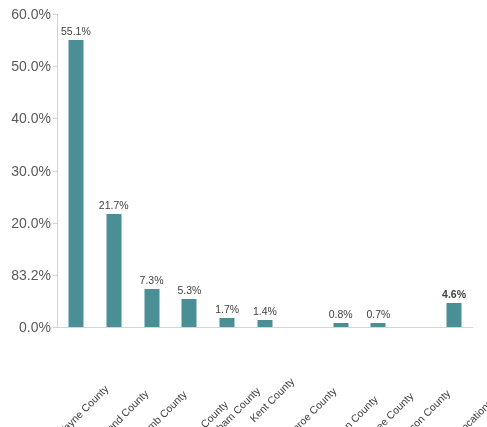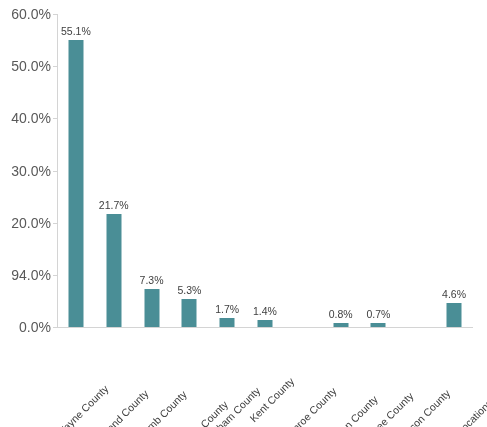--- a/index.html
+++ b/index.html
@@ -107,21 +107,21 @@
 <div id="chart-root">
   <div id="plot-area">
 
     <div class="axis-line-y"></div>
     <div class="axis-line-x"></div>
 
     <div id="y-ticks">
         <div class="tick-mark" style="top: 313px;"></div>
         <div class="y-tick-label" style="top: 313px; left: 0px; right: auto; transform: translate(-100%, -50%); margin-right: 16px; padding-right: 6px;">0.0%</div>
         <div class="tick-mark" style="top: 260.833px;"></div>
-        <div class="y-tick-label" style="top: 260.833px; left: 0px; right: auto; transform: translate(-100%, -50%); margin-right: 0px; padding-right: 6px;">94.0%</div>
+        <div class="y-tick-label" style="top: 260.833px; left: 0px; right: auto; transform: translate(-100%, -50%); margin-right: 0px; padding-right: 6px;">83.2%</div>
         <div class="tick-mark" style="top: 208.667px;"></div>
         <div class="y-tick-label" style="top: 208.667px; left: 0px; right: auto; transform: translate(-100%, -50%); margin-right: 0px; padding-right: 6px;">20.0%</div>
         <div class="tick-mark" style="top: 156.5px;"></div>
         <div class="y-tick-label" style="top: 156.5px; left: 0px; right: auto; transform: translate(-100%, -50%); margin-right: 0px; padding-right: 6px;">30.0%</div>
         <div class="tick-mark" style="top: 104.333px;"></div>
         <div class="y-tick-label" style="top: 104.333px; left: 0px; right: auto; transform: translate(-100%, -50%); margin-right: 0px; padding-right: 6px;">40.0%</div>
         <div class="tick-mark" style="top: 52.1667px;"></div>
         <div class="y-tick-label" style="top: 52.1667px; left: 0px; right: auto; transform: translate(-100%, -50%); margin-right: 0px; padding-right: 6px;">50.0%</div>
         <div class="tick-mark" style="top: 0px;"></div>
         <div class="y-tick-label" style="top: 0px; left: 0px; right: auto; transform: translate(-100%, -50%); margin-right: 0px; padding-right: 6px;">60.0%</div>
@@ -155,21 +155,21 @@
         <div class="bar-slot" style="left: 264.727px; width: 37.8182px;">
           <div class="bar" style="height: 4.17333px; background: rgb(74, 142, 150);"></div>
           <div class="bar-label" style="bottom: 7.17333px;">0.8%</div>
         </div>
         <div class="bar-slot" style="left: 302.545px; width: 37.8182px;">
           <div class="bar" style="height: 3.65167px; background: rgb(74, 142, 150);"></div>
           <div class="bar-label" style="bottom: 6.65167px;">0.7%</div>
         </div>
         <div class="bar-slot" style="left: 378.182px; width: 37.8182px;">
           <div class="bar" style="height: 23.9967px; background: rgb(74, 142, 150);"></div>
-          <div class="bar-label" style="bottom: 26.9967px;">4.6%</div>
+          <div class="bar-label" style="bottom: 26.9967px; font-weight: bold;">4.6%</div>
         </div>
       </div>
   </div>
 
   <div id="cat-labels">
       <div class="cat-label" style="left: 81.9091px;">
         <span class="cat-label-inner">Wayne County</span>
       </div>
       <div class="cat-label" style="left: 119.727px;">
         <span class="cat-label-inner">Oakland County</span>

